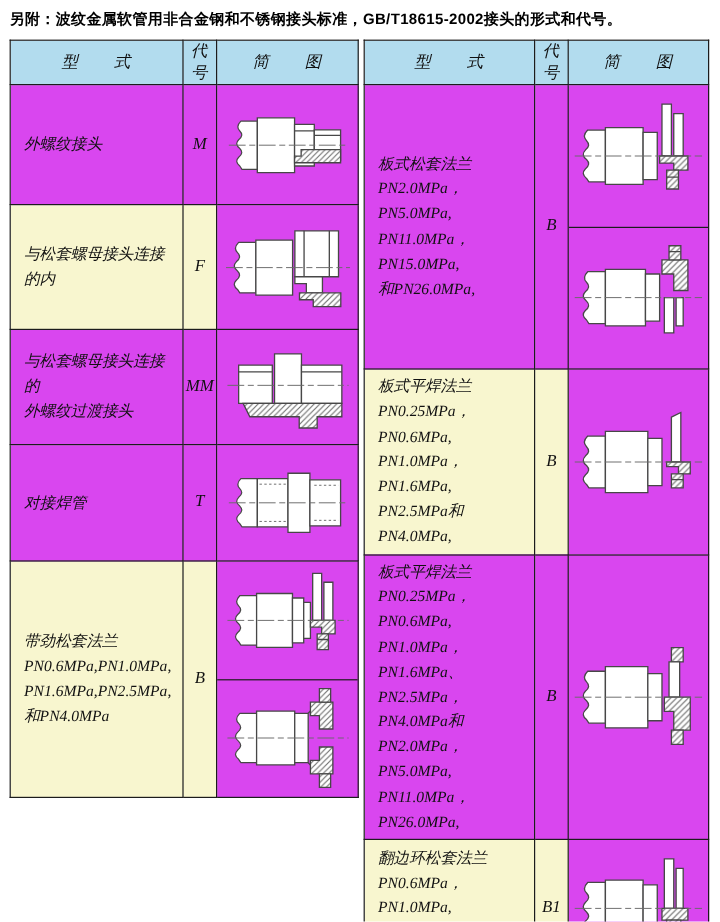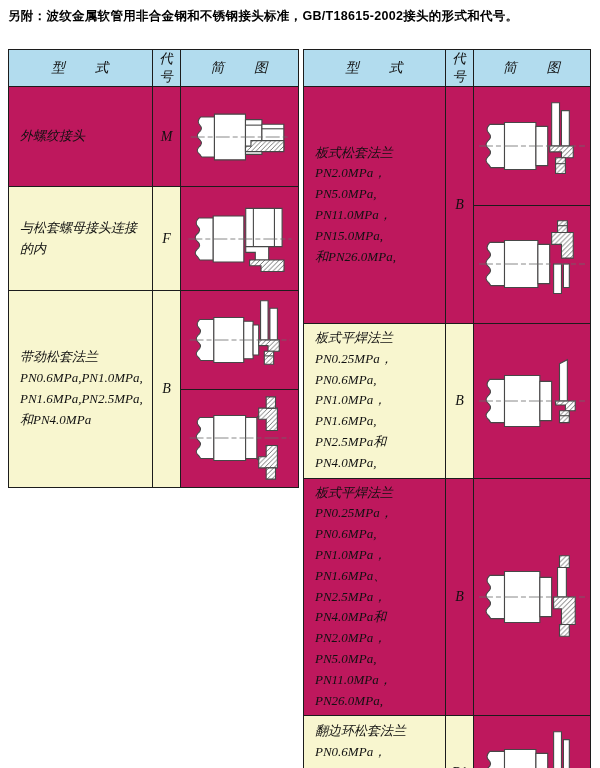--- a/index.html
+++ b/index.html
@@ -1,22 +1,22 @@
 <!DOCTYPE html>
 <html><head>
 <meta charset="utf-8">
 <style>
   html,body{margin:0;padding:0;}
   body{width:600px;height:768px;background:#fff;font-family:"Liberation Serif","DejaVu Serif",serif;color:#111;}
   .page{padding:6px 8px 0 8px;}
-  .title{font-family:"Liberation Sans","DejaVu Sans",sans-serif;font-weight:bold;font-size:12.5px;letter-spacing:.3px;margin:2px 0 24px 0;color:#000;}
+  .title{font-family:"Liberation Sans","DejaVu Sans",sans-serif;font-weight:bold;font-size:12.5px;letter-spacing:.3px;margin:2px 0 8px 0;color:#000;}
   .tables{display:flex;align-items:flex-start;}
   table{border-collapse:collapse;table-layout:fixed;font-style:italic;}
   table.right-tbl{margin-left:4px;}
-  th,td{border:1.6px solid #1c1c1c;padding:0;vertical-align:middle;background:#be185d;}
+  th,td{border:1.6px solid #1c1c1c;padding:0;vertical-align:middle;background:#d946ef;}
   th{background:#b2dcee;font-weight:normal;font-size:13.5px;height:30px;letter-spacing:1px;}
   td.type{font-size:13px;line-height:1.6;padding:4px 4px 4px 11px;white-space:pre-line;text-align:left;}
   td.code{font-size:14px;text-align:center;}
   td.diag{text-align:center;}
   tr.hl td.type, tr.hl td.code{background:#f8f6cf;}
   .split{display:flex;flex-direction:column;height:100%;}
   .split .half{flex:1;display:flex;align-items:center;justify-content:center;}
   .split .half + .half{border-top:1.6px solid #1c1c1c;}
   td.diag{height:100%;}
   svg.dg{display:block;margin:0 auto;}
@@ -88,22 +88,55 @@
             <rect class="ln" x="62" y="14" width="38" height="40"></rect>
                 <line class="nf" x1="70" y1="14" x2="70" y2="54"></line>
                 <line class="nf" x1="92" y1="14" x2="92" y2="54"></line>
             <path class="ln" d="M62 54 H86 V68 H72 V60 H62 Z"></path>
             <path class="h" d="M66 68 H102 V80 H78 V74 H66 Z"></path>
             <line class="cl" x1="2" y1="46" x2="110" y2="46"></line>
           </svg>
         </td>
       </tr>
 
-
-
+      <tr style="height:96px">
+        <td class="type">与松套螺母接头连接的
+外螺纹过渡接头</td>
+        <td class="code">MM</td>
+        <td class="diag">
+          <svg class="dg" width="110" height="86" viewBox="0 0 112 92">
+            <rect class="ln" x="12" y="26" width="30" height="34"></rect>
+                <line class="nf" x1="12" y1="32" x2="42" y2="32"></line>
+            <rect class="ln" x="44" y="16" width="24" height="44"></rect>
+            <rect class="ln" x="68" y="26" width="36" height="34"></rect>
+                <line class="nf" x1="68" y1="32" x2="104" y2="32"></line>
+            <path class="h" d="M16 60 H104 V72 H82 V82 H66 V72 H22 Z"></path>
+            <line class="cl" x1="2" y1="44" x2="110" y2="44"></line>
+          </svg>
+        </td>
+      </tr>
+
+
+      <tr style="height:97px">
+        <td class="type">对接焊管</td>
+        <td class="code">T</td>
+        <td class="diag">
+          <svg class="dg" width="110" height="84" viewBox="0 0 112 92">
+            <use href="#hose"></use>
+                <rect class="ln" x="28" y="24" width="28" height="44"></rect>
+            <line class="dot" x1="30" y1="29" x2="54" y2="29"></line>
+                <line class="dot" x1="30" y1="63" x2="54" y2="63"></line>
+            <rect class="ln" x="56" y="19" width="20" height="54"></rect>
+            <rect class="ln" x="76" y="25" width="28" height="42"></rect>
+            <line class="dot" x1="80" y1="30" x2="102" y2="30"></line>
+                <line class="dot" x1="80" y1="62" x2="102" y2="62"></line>
+            <line class="cl" x1="2" y1="46" x2="110" y2="46"></line>
+          </svg>
+        </td>
+      </tr>
 
       <tr style="height:196px" class="hl">
         <td class="type">带劲松套法兰
 PN0.6MPa,PN1.0MPa,
 PN1.6MPa,PN2.5MPa,
 和PN4.0MPa</td>
         <td class="code">B</td>
         <td class="diag">
           <div class="split" style="height:196px">
             <div class="half">

